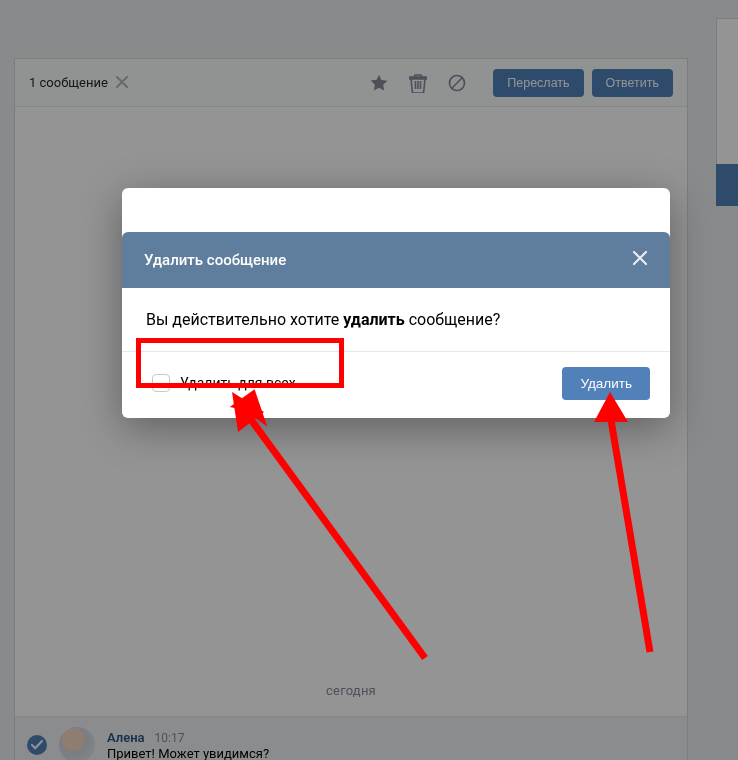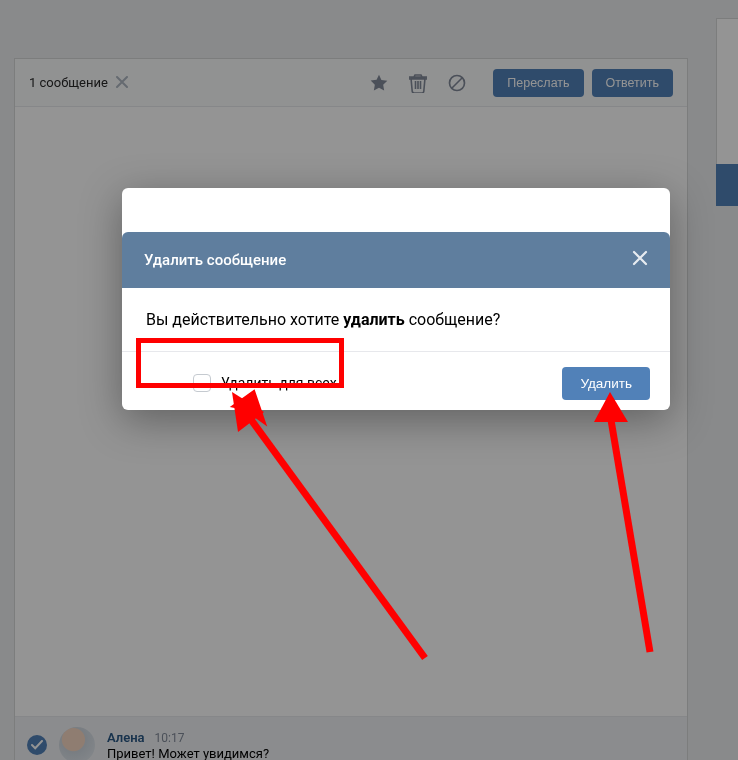--- a/index.html
+++ b/index.html
@@ -150,25 +150,24 @@
     .dialog-title { font-size: 15px; font-weight: 500; }
     .dialog-close { cursor: pointer; opacity: 0.85; }
     .dialog-body {
       padding: 22px 24px;
       font-size: 16px;
       color: #000;
     }
     .dialog-body .bold { font-weight: 700; }
     .dialog-sep { height: 1px; background: #e7e8ec; }
     .dialog-footer {
-      padding: 14px 20px 10px;
+      padding: 14px 20px 18px;
       display: flex;
       align-items: center;
       gap: 12px;
-      margin-left: 41px;
     }
     .check-wrap {
       display: flex;
       align-items: center;
       gap: 10px;
       padding: 8px 10px;
     }
     .checkbox-box {
       width: 18px;
       height: 18px;
@@ -232,20 +231,21 @@
         <svg width="20" height="20" viewBox="0 0 24 24">
             <circle cx="12" cy="12" r="9" fill="none" stroke="#828a99" stroke-width="2"></circle>
             <line x1="6" y1="18" x2="18" y2="6" stroke="#828a99" stroke-width="2"></line>
           </svg>
       </span>
     </div>
     <button class="btn-primary">Переслать</button>
     <button class="btn-primary">Ответить</button>
   </div>
   <div class="chat-body">
+    <div class="date-divider">сегодня</div>
     <div class="msg-row">
       <div class="msg-check">
         <svg width="12" height="10" viewBox="0 0 12 10">
             <path d="M1 5l3.2 3.2L11 1" fill="none" stroke="#fff" stroke-width="2" stroke-linecap="round"></path>
           </svg>
       </div>
       <div class="avatar"></div>
       <div>
         <div>
           <span class="msg-name">Алена</span>

